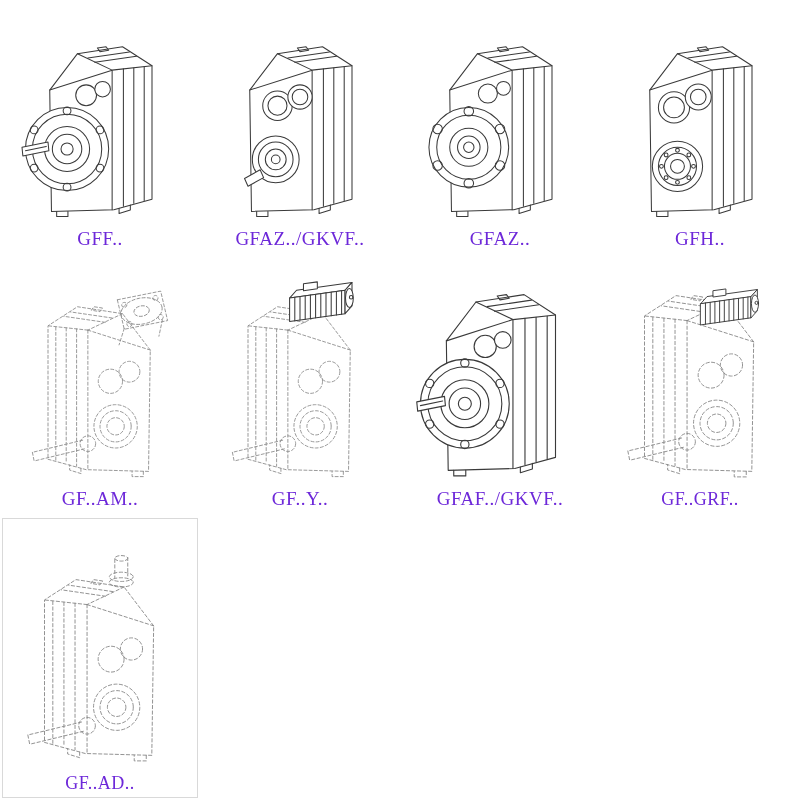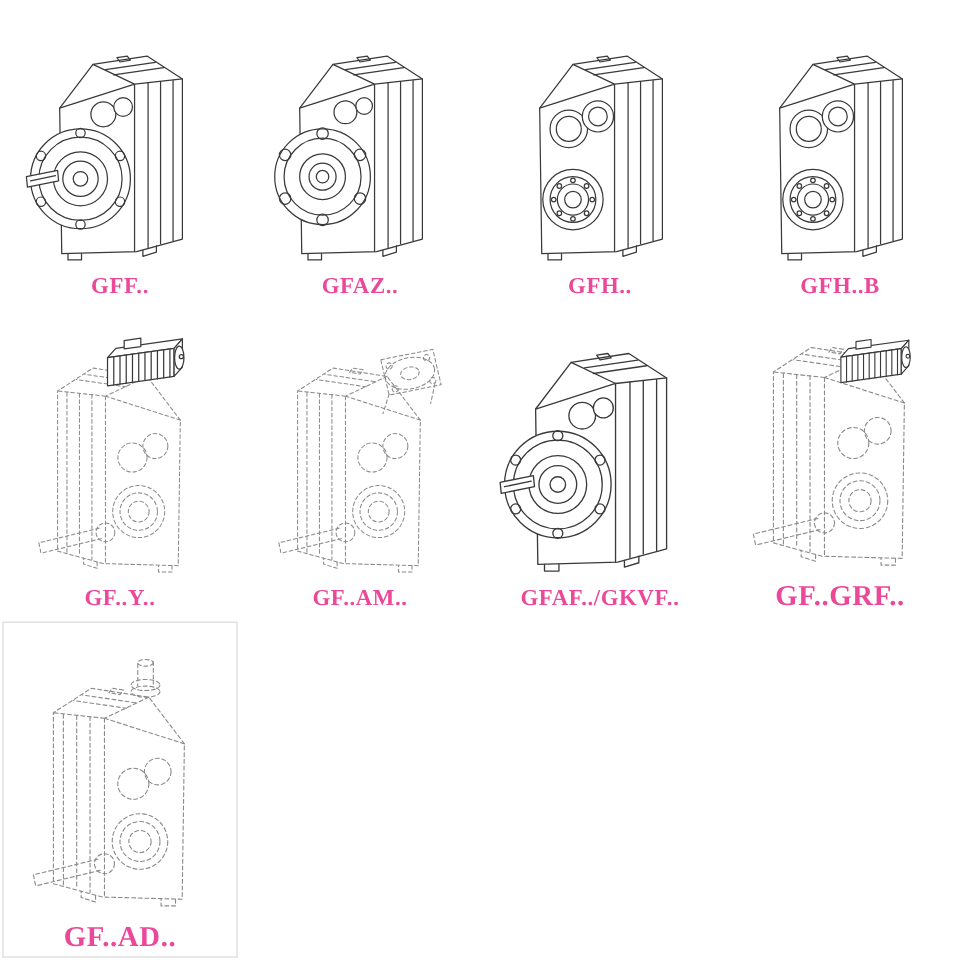--- a/index.html
+++ b/index.html
@@ -3,22 +3,22 @@
 <meta charset="utf-8">
 <style>
   html,body{margin:0;padding:0;background:#ffffff;}
   body{width:800px;height:800px;overflow:hidden;font-family:"Liberation Serif",serif;}
   .grid{width:800px;height:800px;display:grid;grid-template-columns:repeat(4,200px);grid-template-rows:256px 260px 284px;}
   figure.cell{margin:0;display:flex;flex-direction:column;align-items:center;justify-content:flex-end;padding-bottom:6px;box-sizing:border-box;}
   figure.cell.bordered{outline:1px solid #d9d9d9;outline-offset:-3px;}
   svg.draw{width:186px;height:208px;stroke:#3a3a3a;stroke-width:1.2;fill:none;stroke-linejoin:round;stroke-linecap:round;}
   .row3 svg.draw{width:196px;height:222px;}
   g.dash{stroke:#8a8a8a;stroke-width:1;stroke-dasharray:3.5 2.5;}
-  figcaption.cap{font-weight:bold;font-size:19px;color:#ec4899;letter-spacing:.5px;line-height:1.1;margin-top:2px;white-space:nowrap;}
-  figcaption.cap.big{font-size:24px;}
+  figcaption.cap{font-weight:normal;font-size:19px;color:#6d28d9;letter-spacing:.5px;line-height:1.1;margin-top:2px;white-space:nowrap;}
+  figcaption.cap.big{font-size:18px;}
   .defs-holder{position:absolute;width:0;height:0;overflow:hidden;}
 </style>
 </head>
 <body>
 
 <svg class="defs-holder" aria-hidden="true">
   <defs>
     <g id="gb-body">
       <path d="M42,82 L74,40 L126,32 L160,54 L160,208 L116,220 L44,222 Z"></path>
       <path d="M42,82 L114,59 M74,40 L114,59 M114,59 L160,54 M114,59 L114,220"></path>
@@ -138,72 +138,72 @@
 <div class="grid">
 
   <figure class="cell">
     <svg class="draw" viewBox="0 0 200 240">
       <use href="#gb-body"></use>
         <use href="#ov-flange"></use>
     </svg>
     <figcaption class="cap">GFF..</figcaption>
   </figure>
 
+  <figure class="cell">
+    <svg class="draw" viewBox="0 0 200 240">
+      <use href="#gb-body"></use>
+        <use href="#ov-shaft"></use>
+    </svg>
+    <figcaption class="cap">GFAZ../GKVF..</figcaption>
+  </figure>
 
 
   <figure class="cell">
     <svg class="draw" viewBox="0 0 200 240">
       <use href="#gb-body"></use>
         <use href="#ov-flange2"></use>
     </svg>
     <figcaption class="cap">GFAZ..</figcaption>
   </figure>
 
   <figure class="cell">
     <svg class="draw" viewBox="0 0 200 240">
       <use href="#gb-body"></use>
         <use href="#ov-hollow"></use>
     </svg>
     <figcaption class="cap">GFH..</figcaption>
   </figure>
 
-  <figure class="cell">
-    <svg class="draw" viewBox="0 0 200 240">
-      <use href="#gb-body"></use>
-        <use href="#ov-hollow"></use>
-    </svg>
-    <figcaption class="cap">GFH..B</figcaption>
+
+  <figure class="cell">
+    <svg class="draw" viewBox="0 0 200 240">
+      <g class="dash">
+        <g transform="translate(200,0) scale(-1,1)">
+            <use href="#gb-body"></use>
+          </g>
+        <use href="#ov-dashface"></use>
+        <use href="#ov-am-flange"></use>
+      </g>
+    </svg>
+    <figcaption class="cap">GF..AM..</figcaption>
   </figure>
 
   <figure class="cell">
     <svg class="draw" viewBox="0 0 200 240">
       <g class="dash">
         <g transform="translate(200,0) scale(-1,1)">
             <use href="#gb-body"></use>
           </g>
         <use href="#ov-dashface"></use>
       </g>
       <use href="#ov-motor"></use>
     </svg>
     <figcaption class="cap">GF..Y..</figcaption>
   </figure>
 
-  <figure class="cell">
-    <svg class="draw" viewBox="0 0 200 240">
-      <g class="dash">
-        <g transform="translate(200,0) scale(-1,1)">
-            <use href="#gb-body"></use>
-          </g>
-        <use href="#ov-dashface"></use>
-        <use href="#ov-am-flange"></use>
-      </g>
-    </svg>
-    <figcaption class="cap">GF..AM..</figcaption>
-  </figure>
-
   <figure class="cell row3">
     <svg class="draw" viewBox="0 0 200 240">
       <use href="#gb-body"></use>
         <use href="#ov-flange"></use>
     </svg>
     <figcaption class="cap">GFAF../GKVF..</figcaption>
   </figure>
 
 
   <figure class="cell row3">

